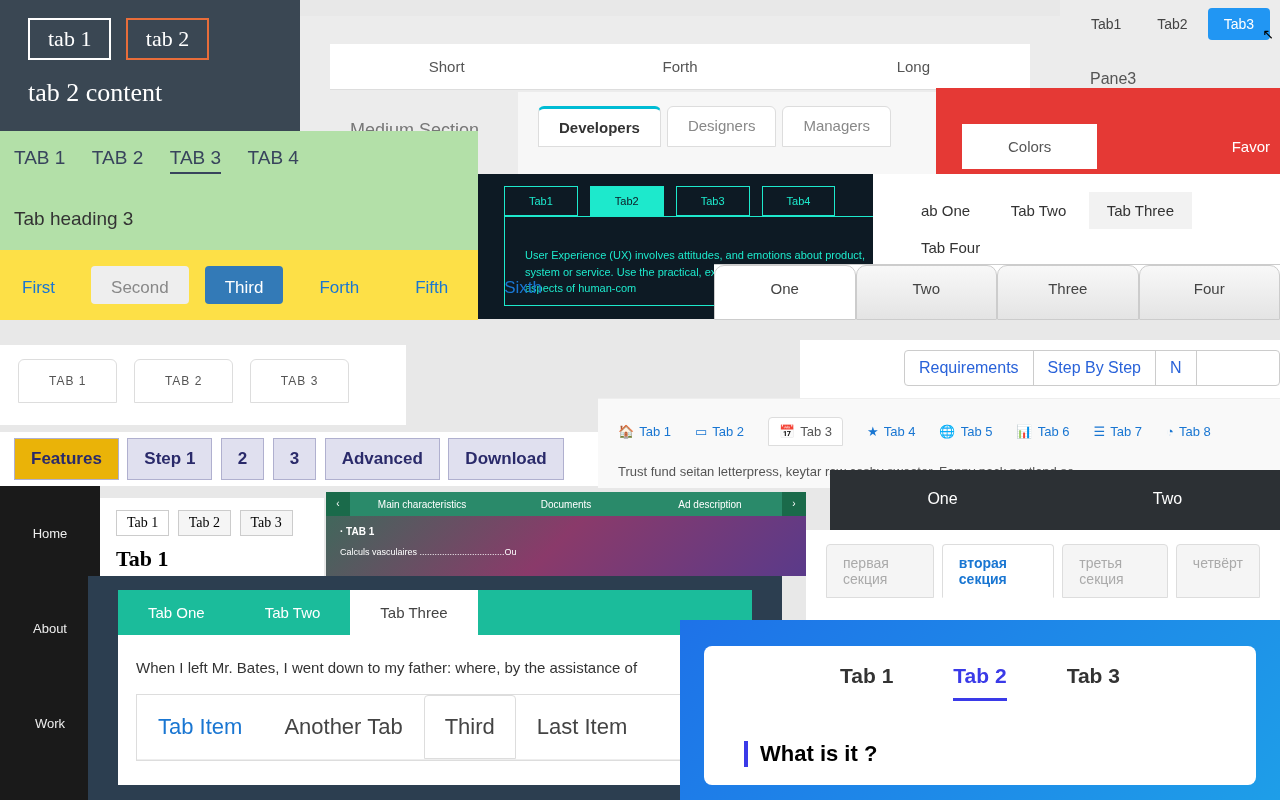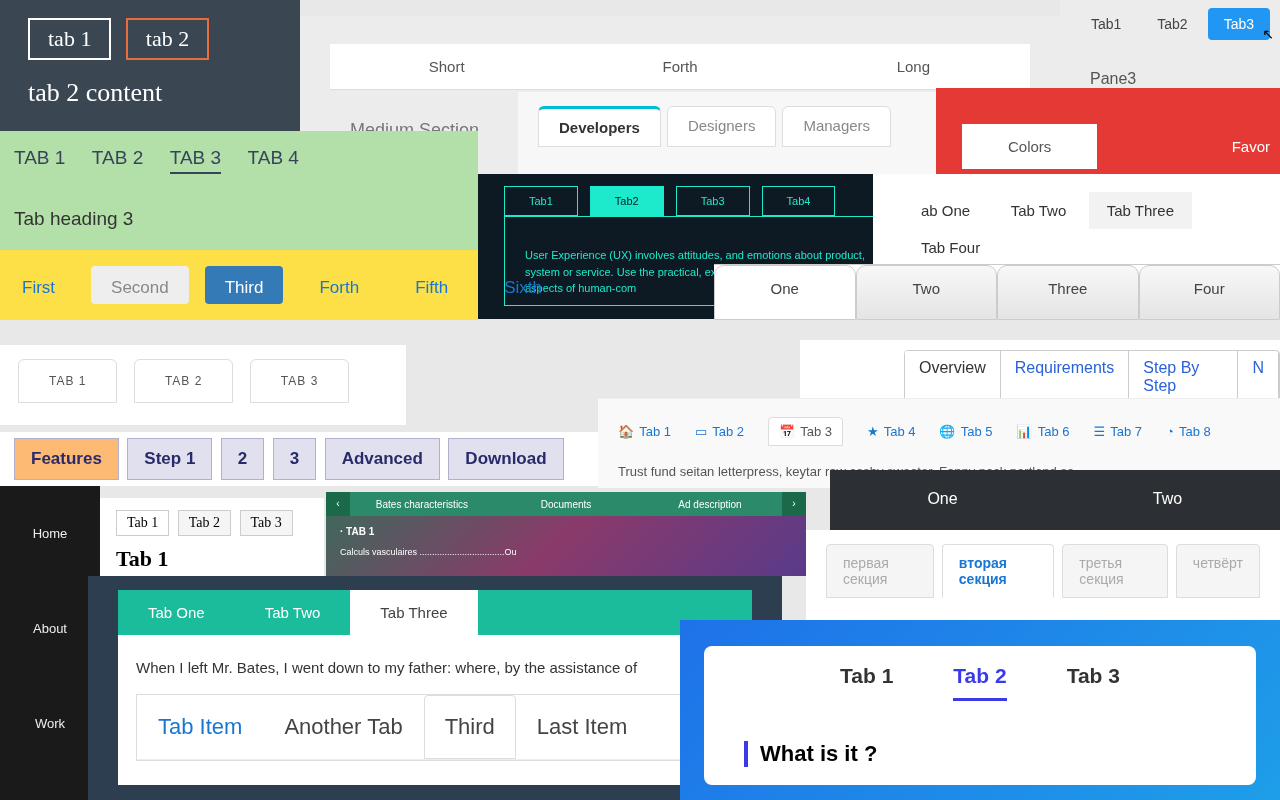--- a/index.html
+++ b/index.html
@@ -81,21 +81,21 @@
 
 #m{left:598px;top:398px;width:682px;height:90px;background:#f9f9f9;padding:18px 20px;border-top:1px solid #eee}
 #m .row{display:flex;gap:24px;color:#1976d2;font-size:13px;align-items:center}
 #m .t{display:flex;align-items:center;gap:5px}
 #m .t.on{background:#fff;border:1px solid #ddd;padding:6px 10px;border-radius:4px 4px 0 0;color:#555}
 #m .txt{margin-top:18px;font-size:13px;color:#555}
 
 
 #n{left:0;top:432px;width:598px;height:54px;background:#fff;padding:6px 14px}
 #n .t{display:inline-block;background:#e0e0ef;border:1px solid #b0b0cf;padding:10px 16px;margin-right:4px;color:#2a2a6a;font-weight:700;font-size:17px}
-#n .t.on{background:#fdba74}
+#n .t.on{background:#eab308}
 
 
 #o{left:0;top:486px;width:100px;height:314px;background:#1a1a1a;color:#eee}
 #o .t{display:block;padding:40px 16px;text-align:center;font-size:13px;position:relative}
 #o .t.on:after{content:"";position:absolute;right:-12px;top:50%;margin-top:-12px;border:12px solid transparent;border-left-color:#1a1a1a}
 
 
 #p{left:100px;top:498px;width:224px;height:78px;background:#fff;padding:12px 16px}
 #p .t{display:inline-block;border:1px solid #ccc;padding:4px 10px;margin-right:4px;font-family:Georgia,serif;font-size:14px;background:#f5f5f5}
 #p .t.on{background:#fff}
@@ -225,21 +225,20 @@
 
 <div id="k" class="panel">
   <span class="t">TAB 1</span>
   <span class="t">TAB 2</span>
   <span class="t">TAB 3</span>
 </div>
 
 <div id="lem">em ipsum</div>
 <div id="l" class="panel">
   <div class="row">
-    <div class="t on">Overview</div>
     <div class="t">Requirements</div>
     <div class="t">Step By Step</div>
     <div class="t">N</div>
   </div>
 </div>
 
 <div id="m" class="panel">
   <div class="row">
     <span class="t">
         <span>🏠</span>
@@ -295,21 +294,21 @@
 <div id="p" class="panel">
   <span class="t on">Tab 1</span>
   <span class="t">Tab 2</span>
   <span class="t">Tab 3</span>
   <div class="h">Tab 1</div>
 </div>
 
 <div id="q" class="panel">
   <div class="bar">
     <div class="ar">‹</div>
-    <div class="t">Bates characteristics</div>
+    <div class="t">Main characteristics</div>
     <div class="t">Documents</div>
     <div class="t">Ad description</div>
     <div class="ar">›</div>
   </div>
   <div class="sub">· TAB 1</div>
   <div class="ln">Calculs vasculaires ..................................Ou</div>
 </div>
 
 <div id="r" class="panel">
   <div class="t">One</div>

